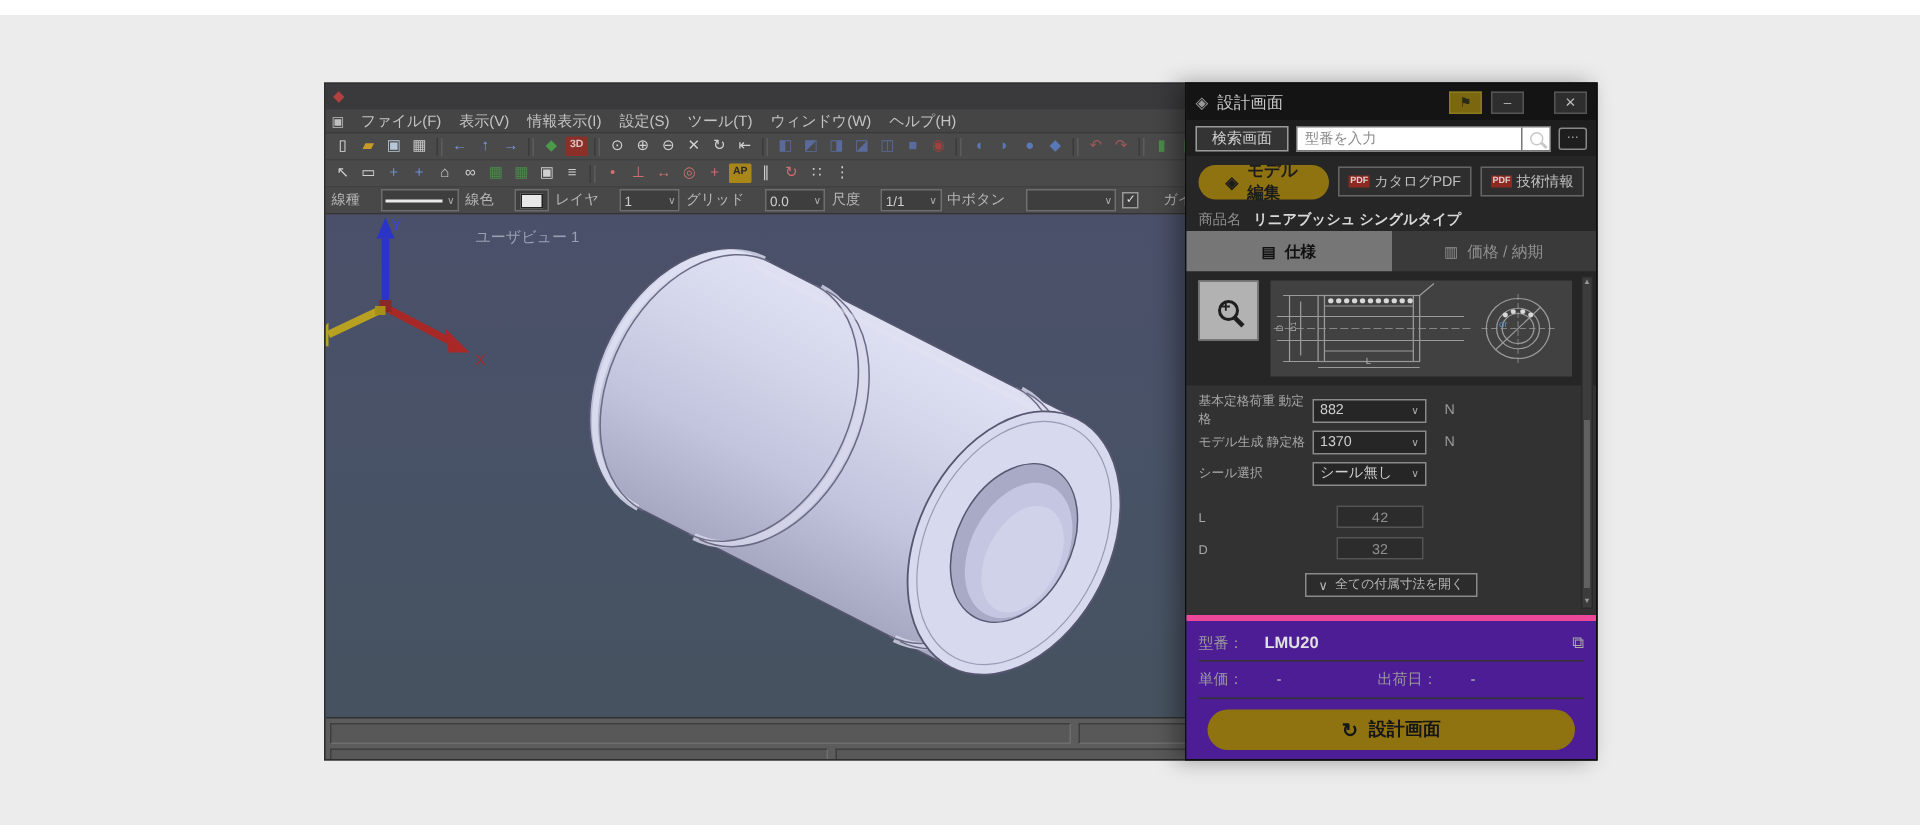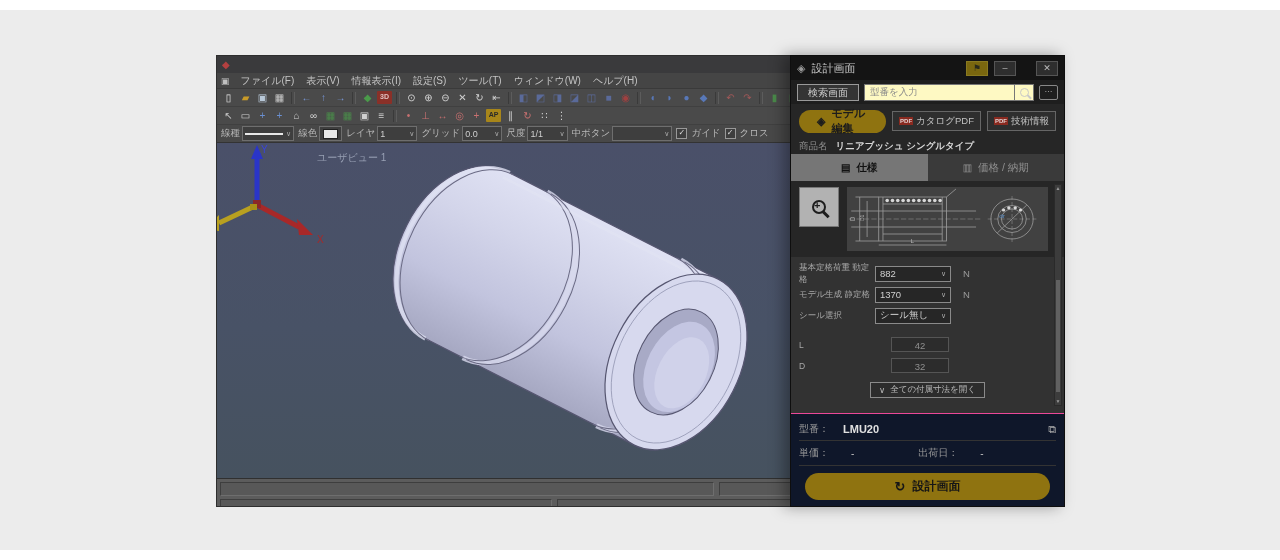--- a/index.html
+++ b/index.html
@@ -15,21 +15,21 @@
   .title-text{color:#c6c6c6;font-size:10px;white-space:nowrap}
   .menubar{height:15px;background:#454545;display:flex;align-items:center;padding:0 4px;border-bottom:1px solid #3a3a3a}
   .menu-win-icon{color:#c0c0c0;font-size:9px;margin-right:5px}
   .menu-item{color:#c4c4c4;font-size:10px;padding:0 6px}
   .tbrow{height:17px;background:#4a4a4a;display:flex;align-items:center;padding:0 3px;border-bottom:1px solid #404040}
   .tbi{width:15px;height:13px;line-height:13px;text-align:center;font-size:10px;margin:0 1px;border-radius:1px;overflow:hidden}
   .tbi.badge{font-size:7px;font-weight:bold;line-height:12px}
   .tbsep{width:2px;height:12px;border-left:1px solid #3a3a3a;border-right:1px solid #5c5c5c;margin:0 3px}
   .propbar{height:17px;background:#484848;display:flex;align-items:center;gap:4px;padding:0 4px;
            font-size:9.5px;color:#b8b8b8;border-bottom:1px solid #333}
-  .pb-item{display:flex;align-items:center;gap:2px}
+  .pb-item{display:flex;align-items:center;gap:14px}
   .pb-label{color:#b8b8b8}
   .pb-select{display:flex;align-items:center;background:#3e3e3e;border:1px solid #6e6e6e;height:13px;
              padding:0 2px;color:#cfcfcf;gap:3px;font-size:9px}
   .pb-chev{font-size:7px;color:#aaa}
   .lineswatch{width:38px;height:0;border-top:2px solid #e8e8e8}
   .colorswatch-outer{display:flex;align-items:center;background:#3e3e3e;border:1px solid #6e6e6e;height:13px;padding:0 3px}
   .colorswatch{width:13px;height:8px;background:#e8e8e8;border:1px solid #222}
   .pb-check{width:9px;height:9px;background:#3e3e3e;border:1px solid #999;color:#ddd;font-size:8px;
             line-height:8px;text-align:center;margin-right:2px}
 
@@ -45,21 +45,21 @@
          box-shadow:-6px 0 14px rgba(0,0,0,.35)}
   .p-header{height:24px;background:#141414;display:flex;align-items:center;padding:0 6px;gap:6px;flex:0 0 auto}
   .p-logo{color:#9a9a9a;font-size:11px}
   .p-title{color:#c8c8c8;font-size:11px;flex:1}
   .p-btn{width:22px;height:15px;background:#2e2e2e;border:1px solid #555;color:#bbb;font-size:9px;
          line-height:13px;text-align:center;box-sizing:border-box}
   .p-btn.pin{background:#7a670f;border-color:#8a7a20;color:#2a2a1a}
   .p-search{height:24px;background:#1e1e1e;display:flex;align-items:center;gap:5px;padding:0 6px;flex:0 0 auto}
   .search-btn{background:#343434;border:1px solid #9a9a9a;color:#d0d0d0;font-size:10px;height:17px;
               line-height:15px;padding:0 10px;box-sizing:border-box}
-  .search-input{flex:1;display:flex;align-items:center;background:#fef9c3;border:1px solid #777;height:17px;box-sizing:border-box}
+  .search-input{flex:1;display:flex;align-items:center;background:#ffffff;border:1px solid #777;height:17px;box-sizing:border-box}
   .search-ph{flex:1;color:#8a8a8a;font-size:9.5px;padding:0 5px;white-space:nowrap;overflow:hidden}
   .mag-seg{width:18px;align-self:stretch;border-left:1px solid #777;display:flex;align-items:center;justify-content:center}
   .mag{position:relative;width:7px;height:7px;border:1.5px solid #c8c8c8;border-radius:50%;box-sizing:content-box}
   .mag::after{content:"";position:absolute;width:5px;height:1.5px;background:#c8c8c8;right:-4px;bottom:-2px;transform:rotate(45deg)}
   .mag.dark{border-color:#1e1e1e;width:10px;height:10px;border-width:2.5px}
   .mag.dark::before{content:"+";position:absolute;left:0px;top:-3px;color:#1e1e1e;font-size:11px;font-weight:bold}
   .mag.dark::after{background:#1e1e1e;width:8px;height:2.5px;right:-6px;bottom:-3px}
   .comment-btn{width:17px;height:13px;border:1px solid #888;border-radius:2px;color:#aaa;font-size:8px;
                line-height:11px;text-align:center}
   .p-actions{height:34px;background:#262626;display:flex;align-items:center;gap:6px;padding:0 8px;flex:0 0 auto}
@@ -90,21 +90,21 @@
   .spec-chev{font-size:7px;color:#aaa}
   .spec-ro{width:58px;height:15px;background:#2c2c2c;border:1px solid #555;color:#8f8f8f;text-align:center;
            font-size:9.5px;line-height:15px;box-sizing:border-box}
   .spec-unit{margin-left:12px;color:#9a9a9a;font-size:9.5px}
   .alldims{display:flex;align-items:center;gap:5px;width:max-content;margin:8px auto 0;background:#2c2c2c;
            border:1px solid #8a8a8a;color:#b8b8b8;font-size:8.5px;height:14px;padding:0 8px}
   .pscroll{position:absolute;right:2px;top:128px;height:222px;width:8px;background:#3c3c3c;border:1px solid #2a2a2a;box-sizing:border-box}
   .pscroll .up,.pscroll .down{position:absolute;left:0;width:100%;text-align:center;color:#999;font-size:5px;line-height:7px}
   .pscroll .up{top:0}.pscroll .down{bottom:0}
   .pscroll .thumb{position:absolute;left:1px;width:4px;top:43%;height:51%;background:#616161}
-  .p-bottom{background:#0f172a;border-top:1px solid #ec4899;padding:4px 8px 6px;flex:0 0 auto}
+  .p-bottom{background:#4c1d95;border-top:4px solid #ec4899;padding:4px 8px 6px;flex:0 0 auto}
   .mno-row{display:flex;align-items:center;height:22px;border-bottom:1px solid #333}
   .mno-label{color:#9a9a9a;font-size:10px;width:44px}
   .mno-val{color:#e0e0e0;font-weight:bold;font-size:11px;flex:1}
   .copy-icon{color:#aaa;font-size:11px}
   .price-row{display:flex;align-items:center;height:24px;border-bottom:1px solid #333;font-size:10px}
   .pr-label{color:#9a9a9a}
   .pr-val{color:#c0c0c0;margin:0 28px 0 22px}
   .generate{display:flex;align-items:center;justify-content:center;gap:7px;background:#8f7310;color:#161616;
             font-weight:bold;font-size:12px;height:27px;border-radius:14px;margin:7px 6px 0}
   .gen-icon{font-size:13px;font-weight:bold}
@@ -436,21 +436,21 @@
       </div>
       <div class="spec-row">
         <span class="spec-label">シール選択</span>
         <span class="spec-select">
           <span>シール無し</span>
           <span class="spec-chev">∨</span>
         </span>
       </div>
       <div class="spec-row gap">
         <span class="spec-label">L</span>
-        <span class="spec-ro" style="margin-left: 16px;">42</span>
+        <span class="spec-ro" style="margin-left: 16px; font-family: Liberation Mono, monospace;">42</span>
       </div>
       <div class="spec-row">
         <span class="spec-label">D</span>
         <span class="spec-ro" style="margin-left: 16px;">32</span>
       </div>
       <div class="alldims">
         <span>∨</span>
         <span>全ての付属寸法を開く</span>
       </div>
     </div>

